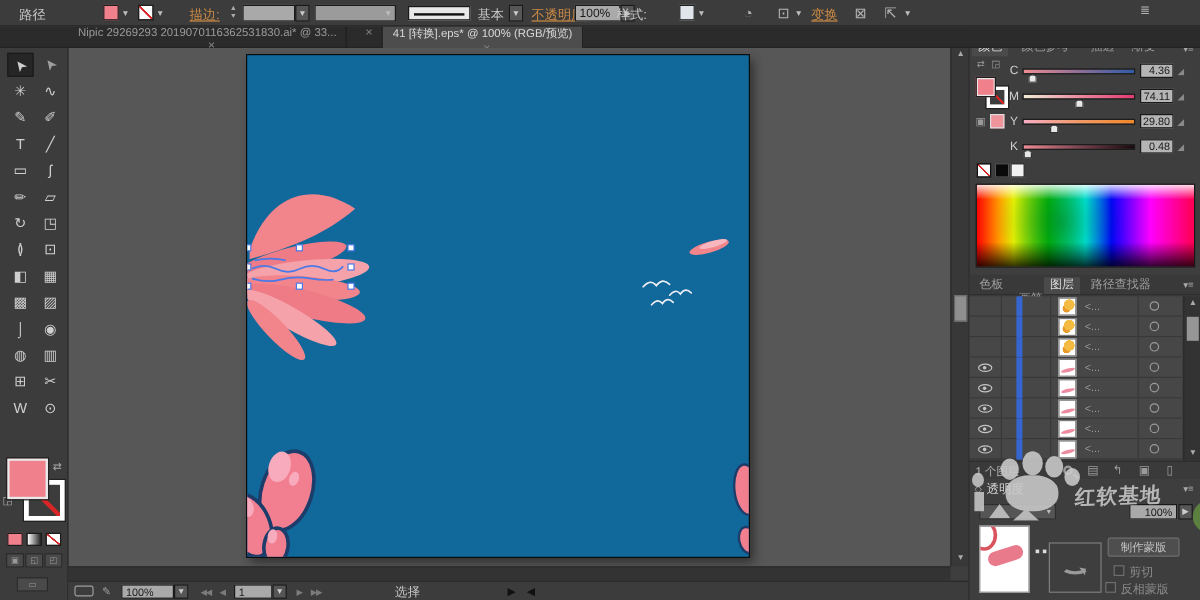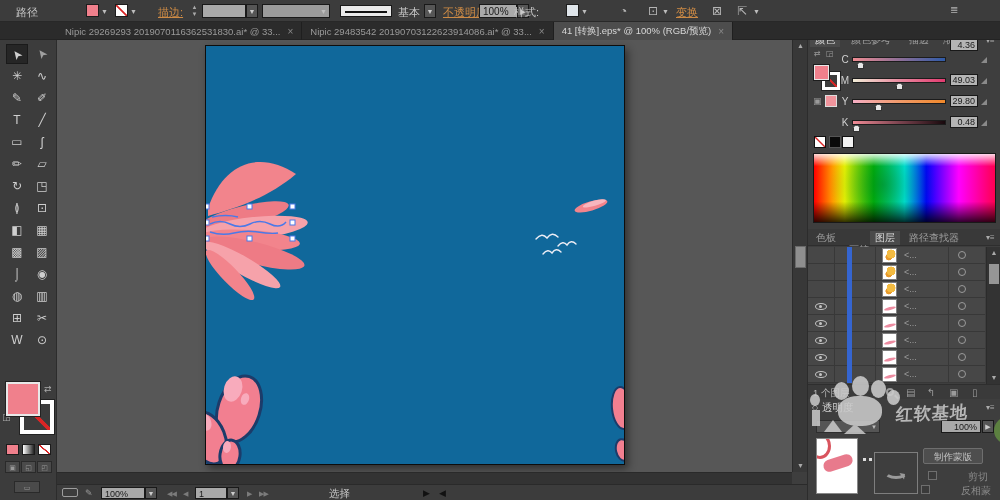--- a/index.html
+++ b/index.html
@@ -17,21 +17,21 @@
   .dd-arrow { color:#bdbdbd; font-size:7px; top:8px; }
   .gray-box { background:#a9a9a9; border:1px solid #191919; color:#1a1a1a; font-size:10px; text-align:right; padding:1px 3px 0 0; height:14px; top:4px; }
   .dd-btn { background:#565656; border:1px solid #191919; width:12px; height:14px; top:4px; color:#ccc; font-size:7px; text-align:center; line-height:13px; }
   .stepper { top:4px; width:9px; height:14px; font-size:6px; color:#aaa; line-height:7px; text-align:center; }
   .stroke-preview { top:5px; width:52px; height:12px; background:#e9e9e9; border:1px solid #191919; }
   .stroke-preview::after { content:''; position:absolute; left:4px; right:4px; top:5px; height:2px; background:#111; }
   .ctl-icon { color:#b5b5b5; font-size:12px; top:4px; }
 
   
   #tabbar { left:0; top:22px; width:1000px; height:18px; background:#2b2b2b; border-bottom:1px solid #232323; z-index:29; display:flex; }
-  .doctab { height:18px; display:flex; align-items:center; padding:0 8px; border-right:1px solid #1f1f1f; color:#9a9a9a; font-size:9.5px; white-space:nowrap; overflow:hidden; }
+  .doctab { height:18px; display:flex; align-items:center; padding:0 8px; border-right:1px solid #1f1f1f; color:#9a9a9a; font-size:9.5px; white-space:nowrap; overflow:hidden;flex-direction:column; }
   .doctab .x { margin-left:7px; color:#8a8a8a; font-size:10px; }
   .doctab.active { background:#4d4d4d; color:#d8d8d8; }
 
   
   #toolbox { left:0; top:40px; width:57px; height:460px; background:#3c3c3c; border-right:1px solid #2c2c2c; z-index:20; }
   .tool { position:absolute; width:22px; height:20px; color:#cfcfcf; font-size:12px; text-align:center; line-height:20px; cursor:pointer; }
   .tool.active { background:#262626; border:1px solid #1a1a1a; }
   .rot-nw { display:inline-block; transform:rotate(-128deg); }
   #fillbig { left:6px; top:342px; width:34px; height:34px; background:#f0808c; border:2px solid #e8e8e8; outline:1px solid #222; z-index:3; }
   #strokebig { left:20px; top:360px; width:34px; height:34px; border:4px solid #fff; outline:1px solid #222; background:
@@ -88,21 +88,21 @@
   .lname { position:absolute; left:96px; top:3px; color:#9c9c9c; font-size:9px; }
   .ltarget { position:absolute; left:150px; top:4px; width:8px; height:8px; border:1px solid #9a9a9a; border-radius:50%; }
   #lscroll { position:absolute; left:178px; top:247px; width:14px; height:137px; background:#333; border-left:1px solid #2b2b2b; }
   #lscroll .thumb { position:absolute; left:2px; top:17px; width:10px; height:20px; background:#969696; }
 
   .foot-ico { position:absolute; top:2px; color:#9b9b9b; font-size:10px; }
   .mag { position:absolute; width:8px; height:8px; border:2px solid #9b9b9b; border-radius:50%; }
   .mag::after { content:''; position:absolute; left:6px; top:6px; width:5px; height:2px; background:#9b9b9b; transform:rotate(45deg); }
 
   .check { position:absolute; width:9px; height:9px; background:#3a3a3a; border:1px solid #6e6e6e; }
-  .gray-label { color:#8a8a8a; font-size:10px; position:absolute;margin-left:27px; }
+  .gray-label { color:#8a8a8a; font-size:10px; position:absolute; }
   #maskbtn { position:absolute; left:115px; top:448px; width:60px; height:16px; background:#4e4e4e; border:1px solid #6e6e6e; border-radius:2px; color:#c2c2c2; font-size:9.5px; text-align:center; line-height:15px; }
   #maskthumb { position:absolute; left:8px; top:438px; width:42px; height:56px; background:#fff; border:1px solid #888; overflow:hidden; }
   #maskthumb .sausage { position:absolute; left:6px; top:18px; width:30px; height:12px; border-radius:8px; background:#e87a8c; transform:rotate(-18deg); }
   #maskthumb .curve { position:absolute; left:-8px; top:-6px; width:22px; height:26px; border:3px solid #d9545e; border-radius:50%; background:transparent; }
   #dashedbox { position:absolute; left:66px; top:452px; width:44px; height:42px; border:1px solid #7e7e7e; background:transparent; }
   #dashedbox .arc { position:absolute; left:9px; top:12px; width:24px; height:14px; border:3px solid #9a9a9a; border-top-color:transparent; border-left-color:transparent; border-right-color:transparent; border-radius:50%; }
   #dashedbox .arc::after { content:''; position:absolute; right:-4px; top:2px; width:0; height:0; border:4px solid transparent; border-bottom-color:#9a9a9a; transform:rotate(55deg); }
 
   
   #watermark { position:absolute; left:0; top:380px; width:193px; height:70px; pointer-events:none; opacity:.88; z-index:5; }
@@ -147,21 +147,20 @@
     <span class="abs ctl-icon" style="left:950px;font-size:10px">≣</span>
   </div>
 
   <div id="tabbar" class="abs">
     <div style="width:57px;border-right:none"></div>
     <div class="doctab" style="max-width:252px">
       <span>Nipic 29269293 2019070116362531830.ai* @ 33...</span>
       <span class="x">×</span>
     </div>
     <div class="doctab" style="max-width:276px">
-      <span>Nipic 29483542 20190703122623914086.ai* @ 33...</span>
       <span class="x">×</span>
     </div>
     <div class="doctab active">
       <span>41 [转换].eps* @ 100% (RGB/预览)</span>
       <span class="x">×</span>
     </div>
   </div>
 
   <div id="toolbox" class="abs">
     <span class="tool active" style="left:6px;top:4px"><span class="rot-nw">➤</span></span>
@@ -294,27 +293,27 @@
     <span class="abs" style="left:6px;top:49px;color:#9a9a9a;font-size:8px">⇄</span>
     <span class="abs" style="left:18px;top:49px;color:#9a9a9a;font-size:8px">◲</span>
     <span class="abs" style="left:14px;top:72px;width:18px;height:18px;border:3px solid #fff;outline:1px solid #222;background:linear-gradient(to top right,#3e3e3e 44%,#d92525 46%,#d92525 54%,#3e3e3e 56%)"></span>
     <span class="abs" style="left:5px;top:64px;width:17px;height:17px;background:#f0808c;border:1px solid #1d1d1d;box-shadow:0 0 0 1px #e8e8e8 inset"></span>
     <span class="abs" style="left:5px;top:96px;color:#9a9a9a;font-size:9px">▣</span>
     <span class="abs" style="left:17px;top:95px;width:12px;height:12px;background:#f0949c;border:1px solid #ddd"></span>
 
     <span class="slider-label" style="left:32px;top:54px">C</span>
     <span class="slider-track track-c" style="top:57px"></span>
     <span class="slider-handle" style="left:49px;top:62px"></span>
-    <span class="val-box" style="top:39px">4.36</span>
+    <span class="val-box" style="top:53px">4.36</span>
     <span class="val-mark" style="top:57px"></span>
 
     <span class="slider-label" style="left:32px;top:75px">M</span>
     <span class="slider-track track-m" style="top:78px"></span>
     <span class="slider-handle" style="left:88px;top:83px"></span>
-    <span class="val-box" style="top:74px">49.03</span>
+    <span class="val-box" style="top:74px">74.11</span>
     <span class="val-mark" style="top:78px"></span>
 
     <span class="slider-label" style="left:32px;top:96px">Y</span>
     <span class="slider-track track-y" style="top:99px"></span>
     <span class="slider-handle" style="left:67px;top:104px"></span>
     <span class="val-box" style="top:95px">29.80</span>
     <span class="val-mark" style="top:99px"></span>
 
     <span class="slider-label" style="left:32px;top:117px">K</span>
     <span class="slider-track track-k" style="top:120px"></span>

